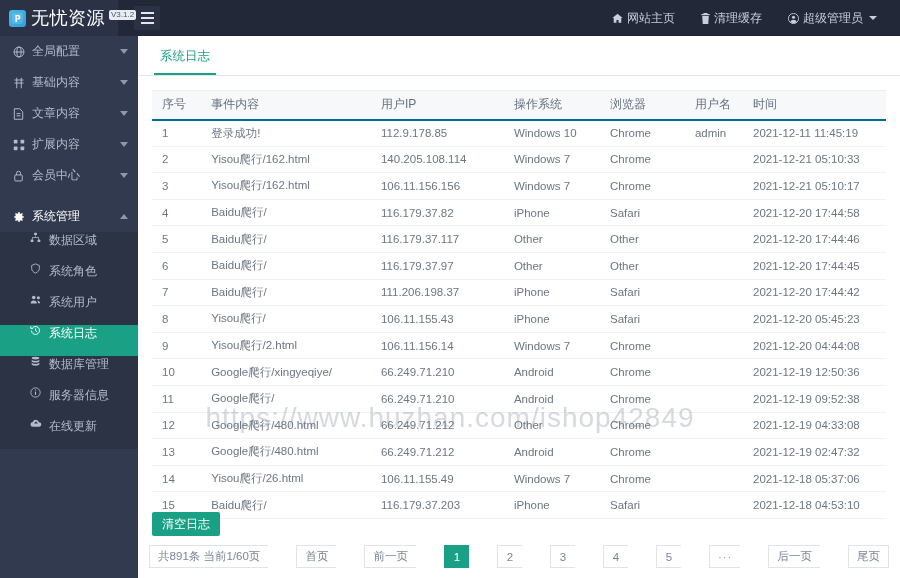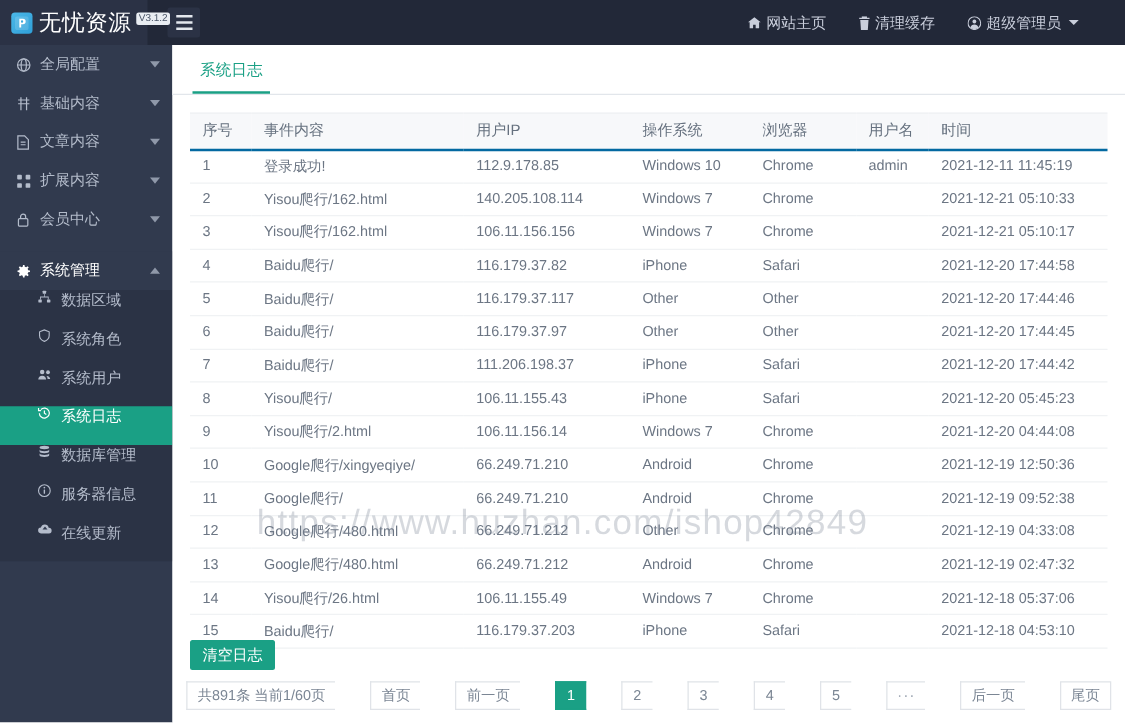--- a/index.html
+++ b/index.html
@@ -74,21 +74,21 @@
     cursor: pointer;
   }
   .hamburger i {
     display:block; width: 13px; height: 2px; background: #e4e8ee;
   }
   .topbar-right {
     margin-left: auto;
     display: flex;
     align-items: center;
     height: 36px;
-    padding-right: 24px;
+    padding-right: 10px;
   }
   .tb-item {
     color: #c9cedb;
     font-size: 12px;
     display: flex;
     align-items: center;
     padding: 0 13px;
     height: 36px;
     cursor: pointer;
     white-space: nowrap;

